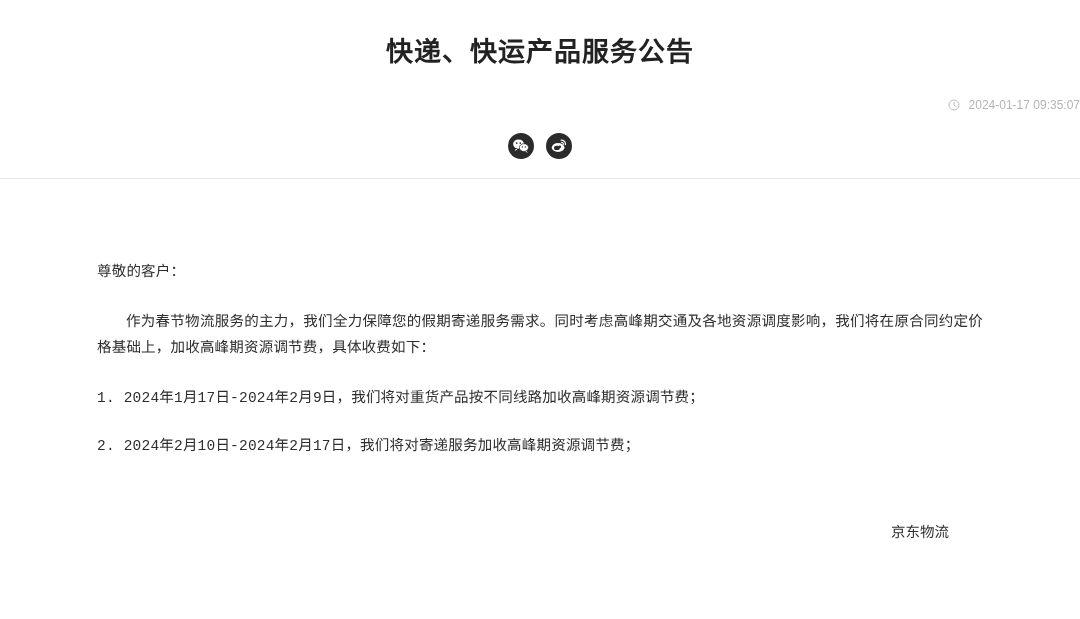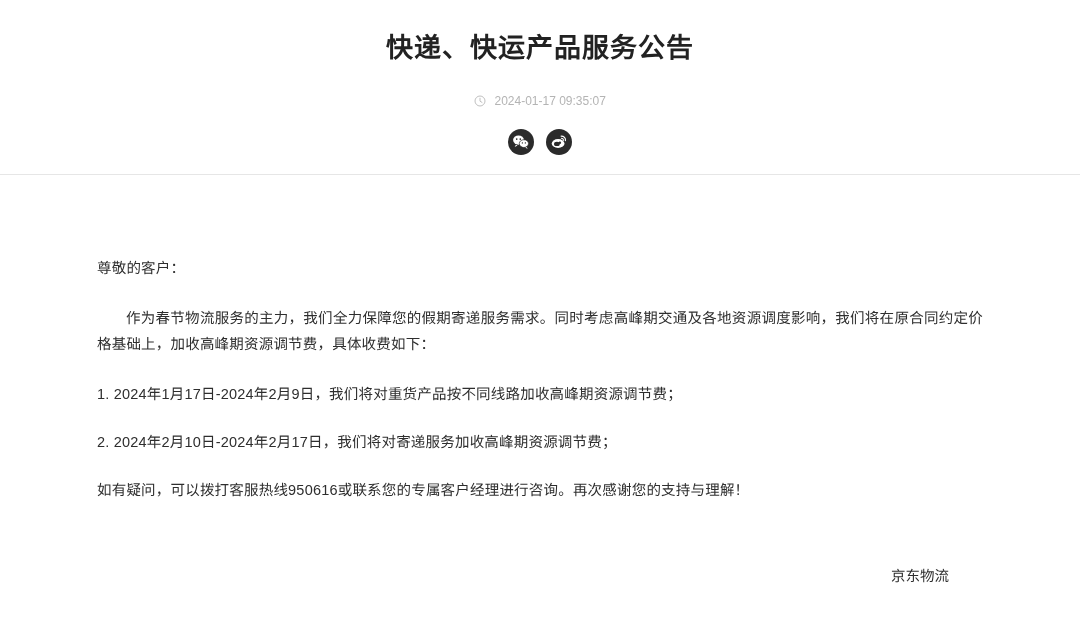--- a/index.html
+++ b/index.html
@@ -14,36 +14,35 @@
     color: #333333;
     overflow: hidden;
   }
   .page {
     position: relative;
     width: 1080px;
     height: 619px;
     box-sizing: border-box;
   }
   .article-header {
-    padding-top: 8px;
+    padding-top: 24px;
     text-align: center;
-    margin-top: 12px;
   }
   .article-title {
     font-size: 27px;
     line-height: 40px;
     font-weight: 700;
     color: #222222;
     letter-spacing: 1px;
     margin: 0;
     padding: 8px 0 0 0;
   }
   .meta-row {
     margin-top: 25px;
-    text-align: center;
+    text-align: right;
     font-size: 12px;
     color: #b4b4b4;
     line-height: 16px;
   }
   .meta-row .clock-icon {
     display: inline-block;
     vertical-align: -2px;
     margin-right: 5px;
   }
   .share-row {
@@ -77,20 +76,21 @@
   .content {
     padding: 72px 97px 0 97px;
     box-sizing: border-box;
   }
   .para {
     font-size: 14.5px;
     line-height: 26px;
     color: #2e2e2e;
     margin: 0 0 24px 0;
     letter-spacing: 0.2px;
+    font-family: Liberation Mono, monospace;
   }
   .para.indent {
     text-indent: 2em;
     text-align: justify;
   }
   .para.tight {
     margin-bottom: 22px;
   }
   .para.last {
     margin-bottom: 0;
@@ -149,21 +149,20 @@
     </div>
 
     <hr class="divider">
   </div>
 
   <div class="content">
     <p class="para">尊敬的客户：</p>
     <p class="para indent">作为春节物流服务的主力，我们全力保障您的假期寄递服务需求。同时考虑高峰期交通及各地资源调度影响，我们将在原合同约定价格基础上，加收高峰期资源调节费，具体收费如下：</p>
     <p class="para tight">1. 2024年1月17日-2024年2月9日，我们将对重货产品按不同线路加收高峰期资源调节费；</p>
     <p class="para tight">2. 2024年2月10日-2024年2月17日，我们将对寄递服务加收高峰期资源调节费；</p>
-    <p class="para last">如有疑问，可以拨打客服热线950616或联系您的专属客户经理进行咨询。再次感谢您的支持与理解！</p>
 
     <div class="signature">
       <div>京东物流</div>
 
     </div>
   </div>
 
 </div>
 
 </body></html>

